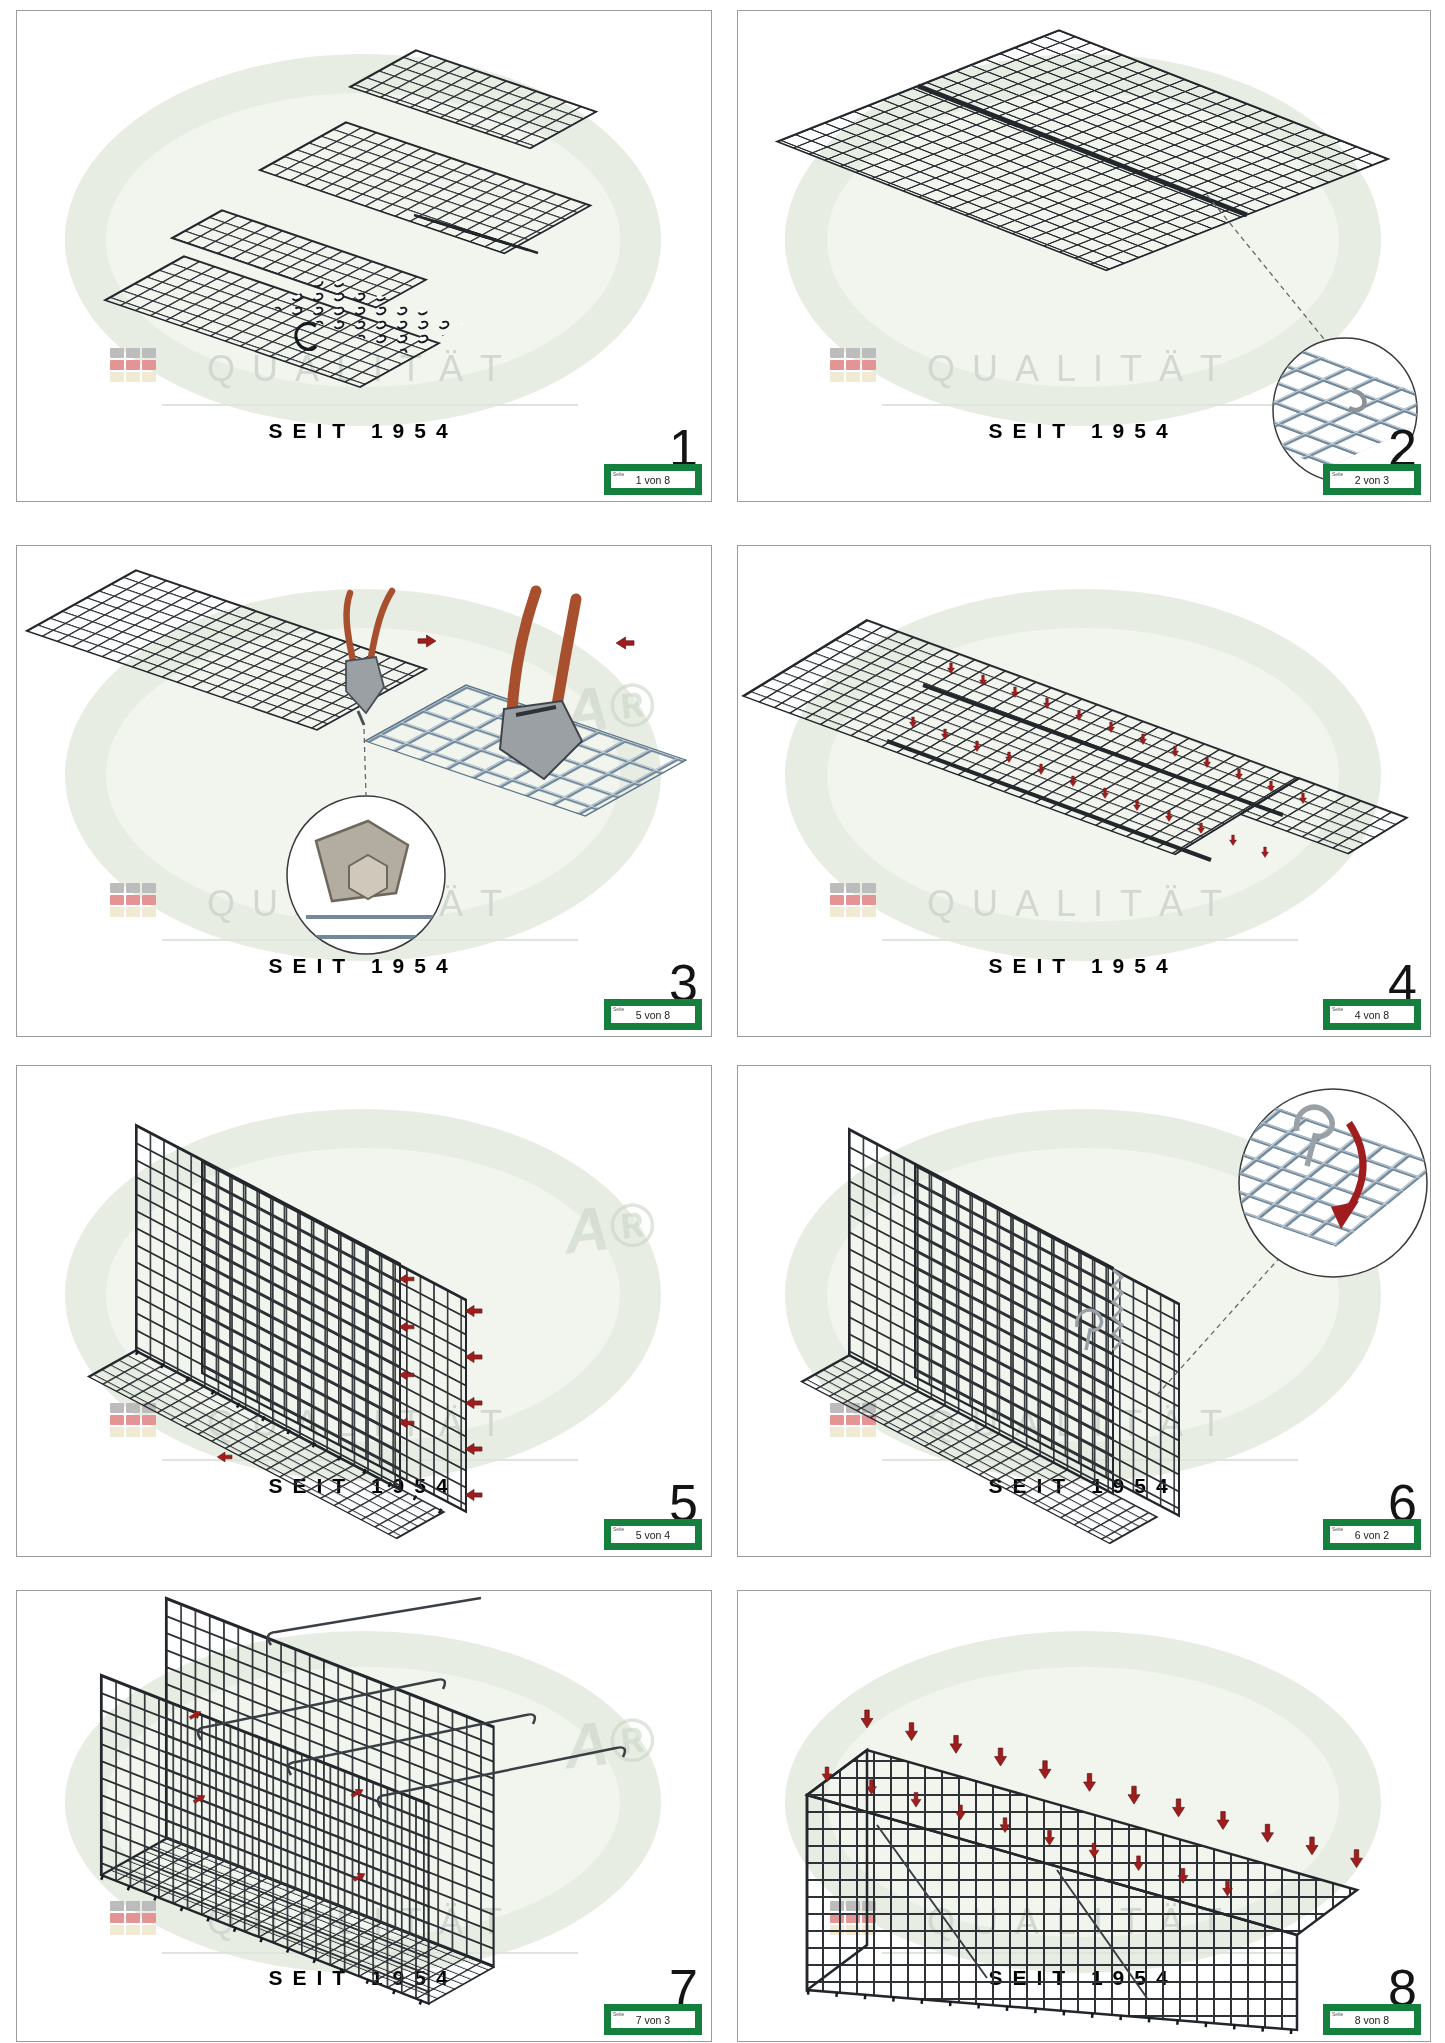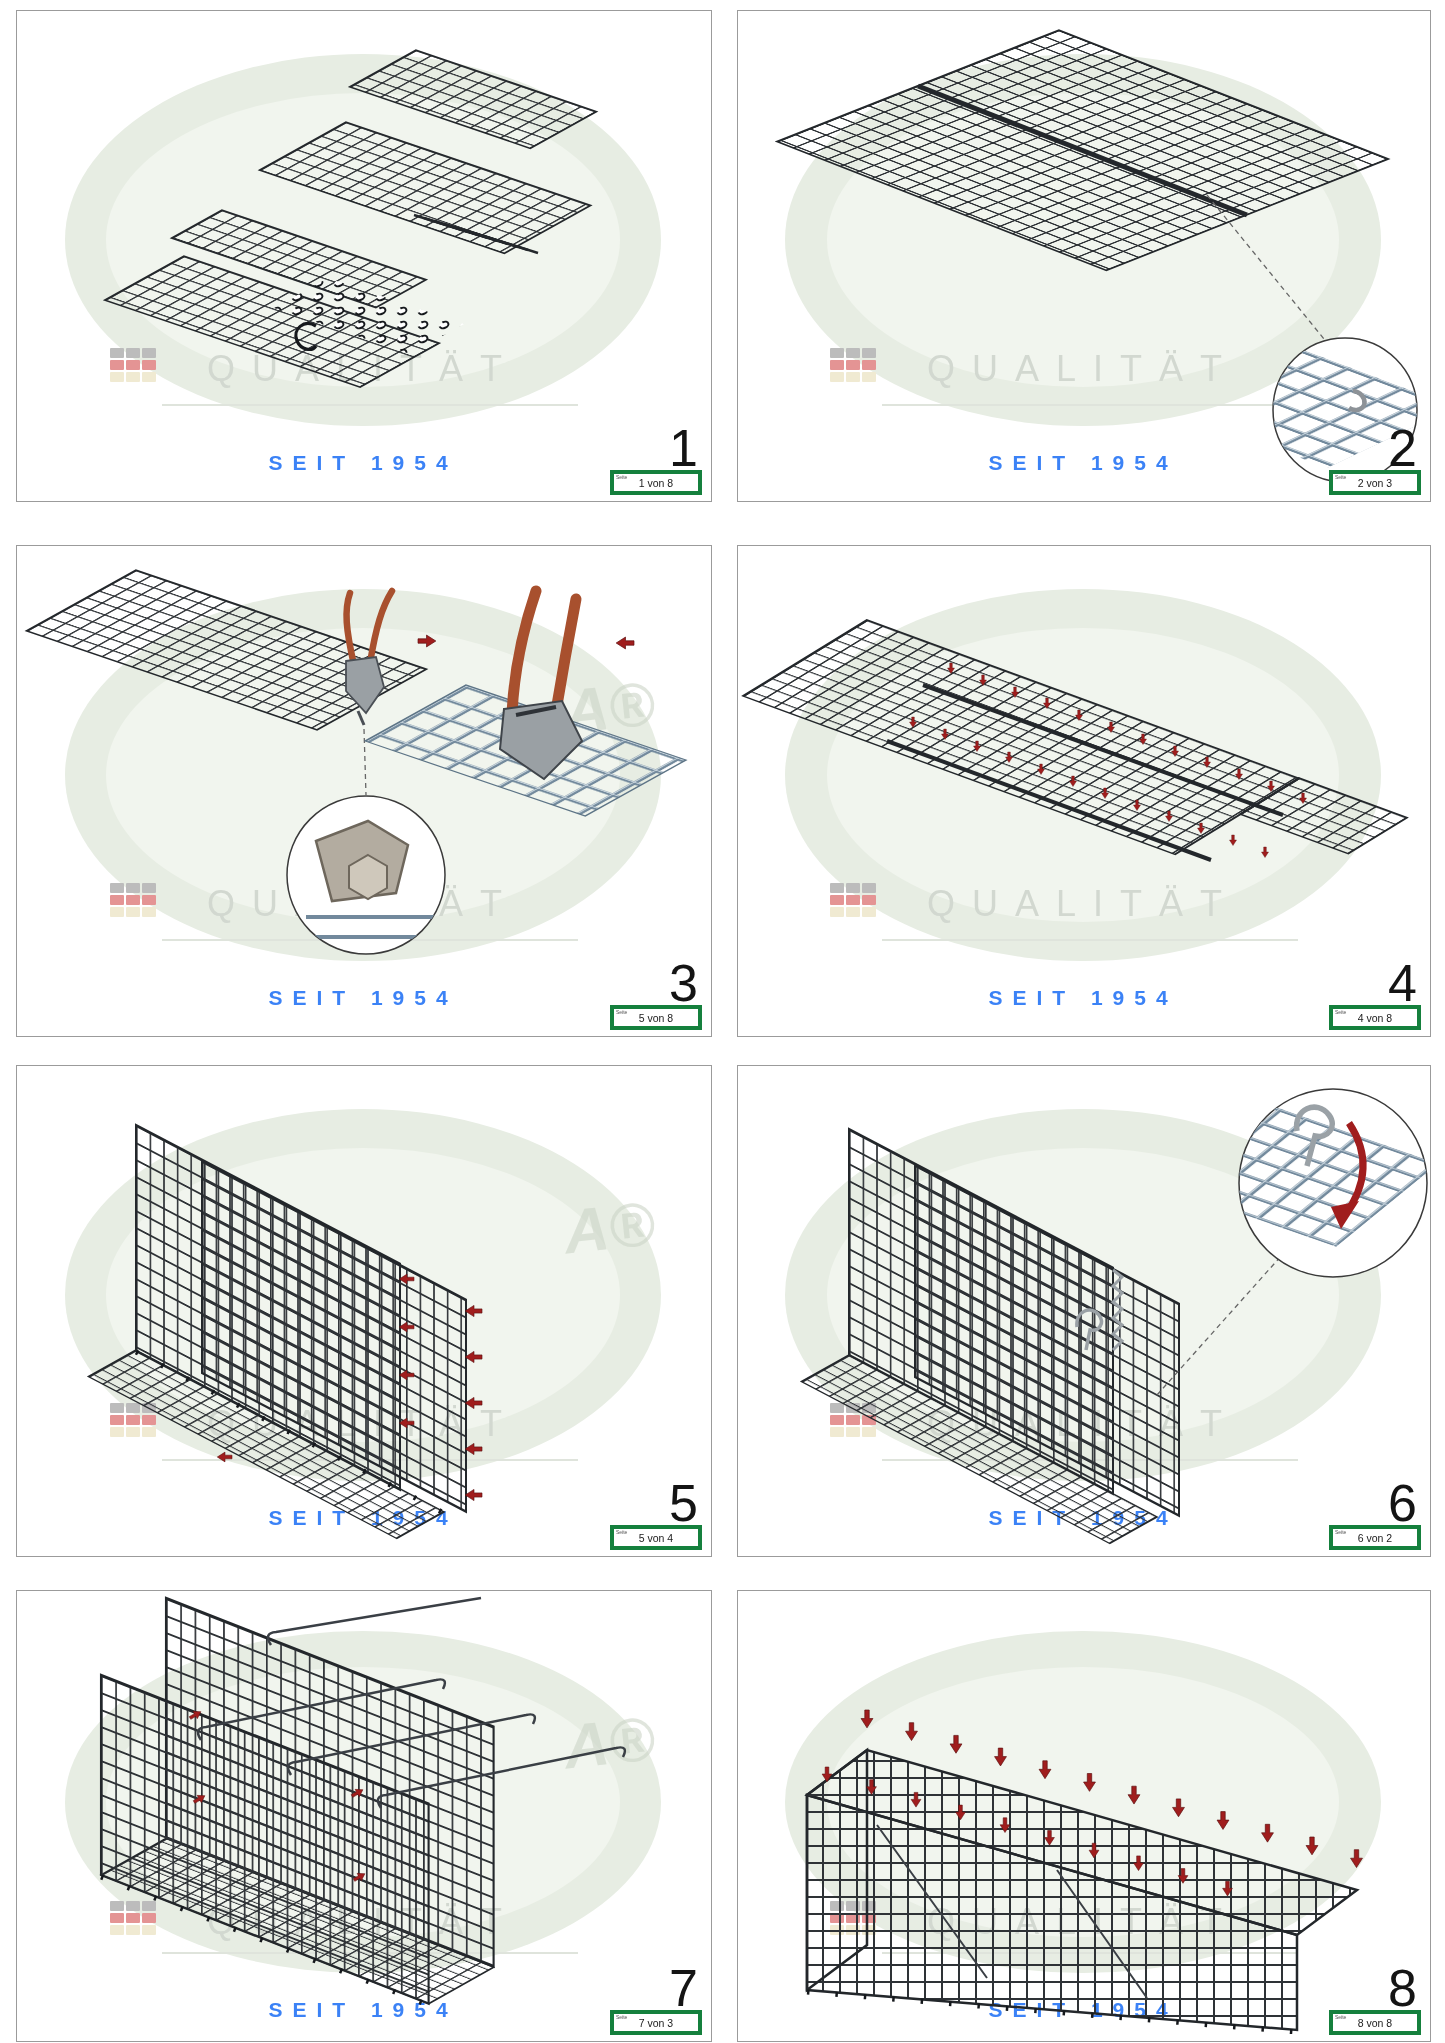--- a/index.html
+++ b/index.html
@@ -13,28 +13,28 @@
   .wm-logo{position:absolute;left:13.5%;top:69%;width:46px;height:34px;display:grid;
            grid-template-columns:repeat(3,1fr);grid-template-rows:repeat(3,1fr);gap:2px;}
   .wm-logo span{display:block;border-radius:1px;}
   .wm-logo .r1{background:#bcbcbc;}
   .wm-logo .r2{background:#e49494;}
   .wm-logo .r3{background:#f0ead2;}
   .wm-q{position:absolute;left:0;right:0;top:69%;text-align:center;font-size:36px;font-weight:400;
         letter-spacing:17px;color:#d2d8d0;white-space:nowrap;}
   .wm-line{position:absolute;left:21%;right:19%;top:80.5%;border-top:2px solid #dfe4dc;}
   .wm-s{position:absolute;left:0;right:0;top:83.5%;text-align:center;font-size:21px;font-weight:700;
-        letter-spacing:10px;color:#3b82f6;white-space:nowrap;margin-top:32px;}
+        letter-spacing:10px;color:#000000;white-space:nowrap;}
   .wm-brand{position:absolute;right:8%;top:26%;font-size:62px;font-style:italic;font-weight:700;
         color:rgba(203,211,199,0.6);transform:rotate(-6deg);}
   .art{position:absolute;left:0;top:0;z-index:1;}
   
   .ov{position:absolute;z-index:2;border:1px solid #9b9b9b;pointer-events:none;}
   .num{position:absolute;right:13px;bottom:27px;font-size:52px;line-height:1;color:#141414;}
-  .pagebox{position:absolute;right:9px;bottom:6px;width:84px;height:17px;border:4px solid #15803d;
+  .pagebox{position:absolute;right:9px;bottom:6px;width:84px;height:17px;border:7px solid #15803d;
            background:#fff;display:flex;align-items:center;justify-content:center;
            font-size:10.5px;color:#1a1a1a;}
   .plabel{position:absolute;left:2px;top:1px;font-size:5px;line-height:1;color:#555;}
 </style>
 </head>
 <body>
 
 <div class="page">
 
   <div class="panel" style="left:16px;top:10px;width:694px;height:490px;">

